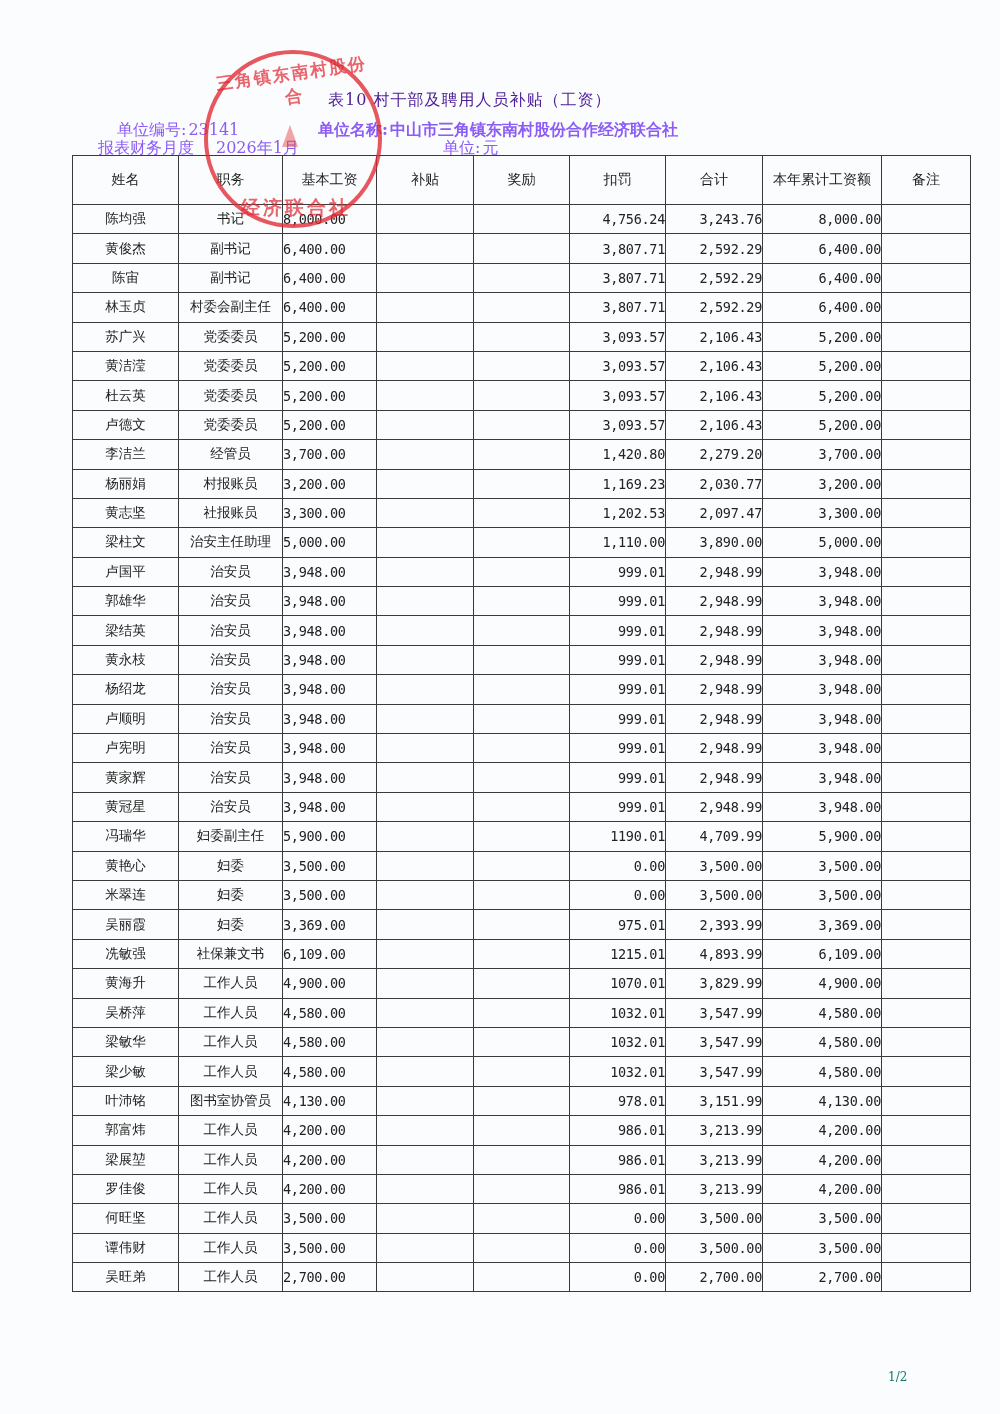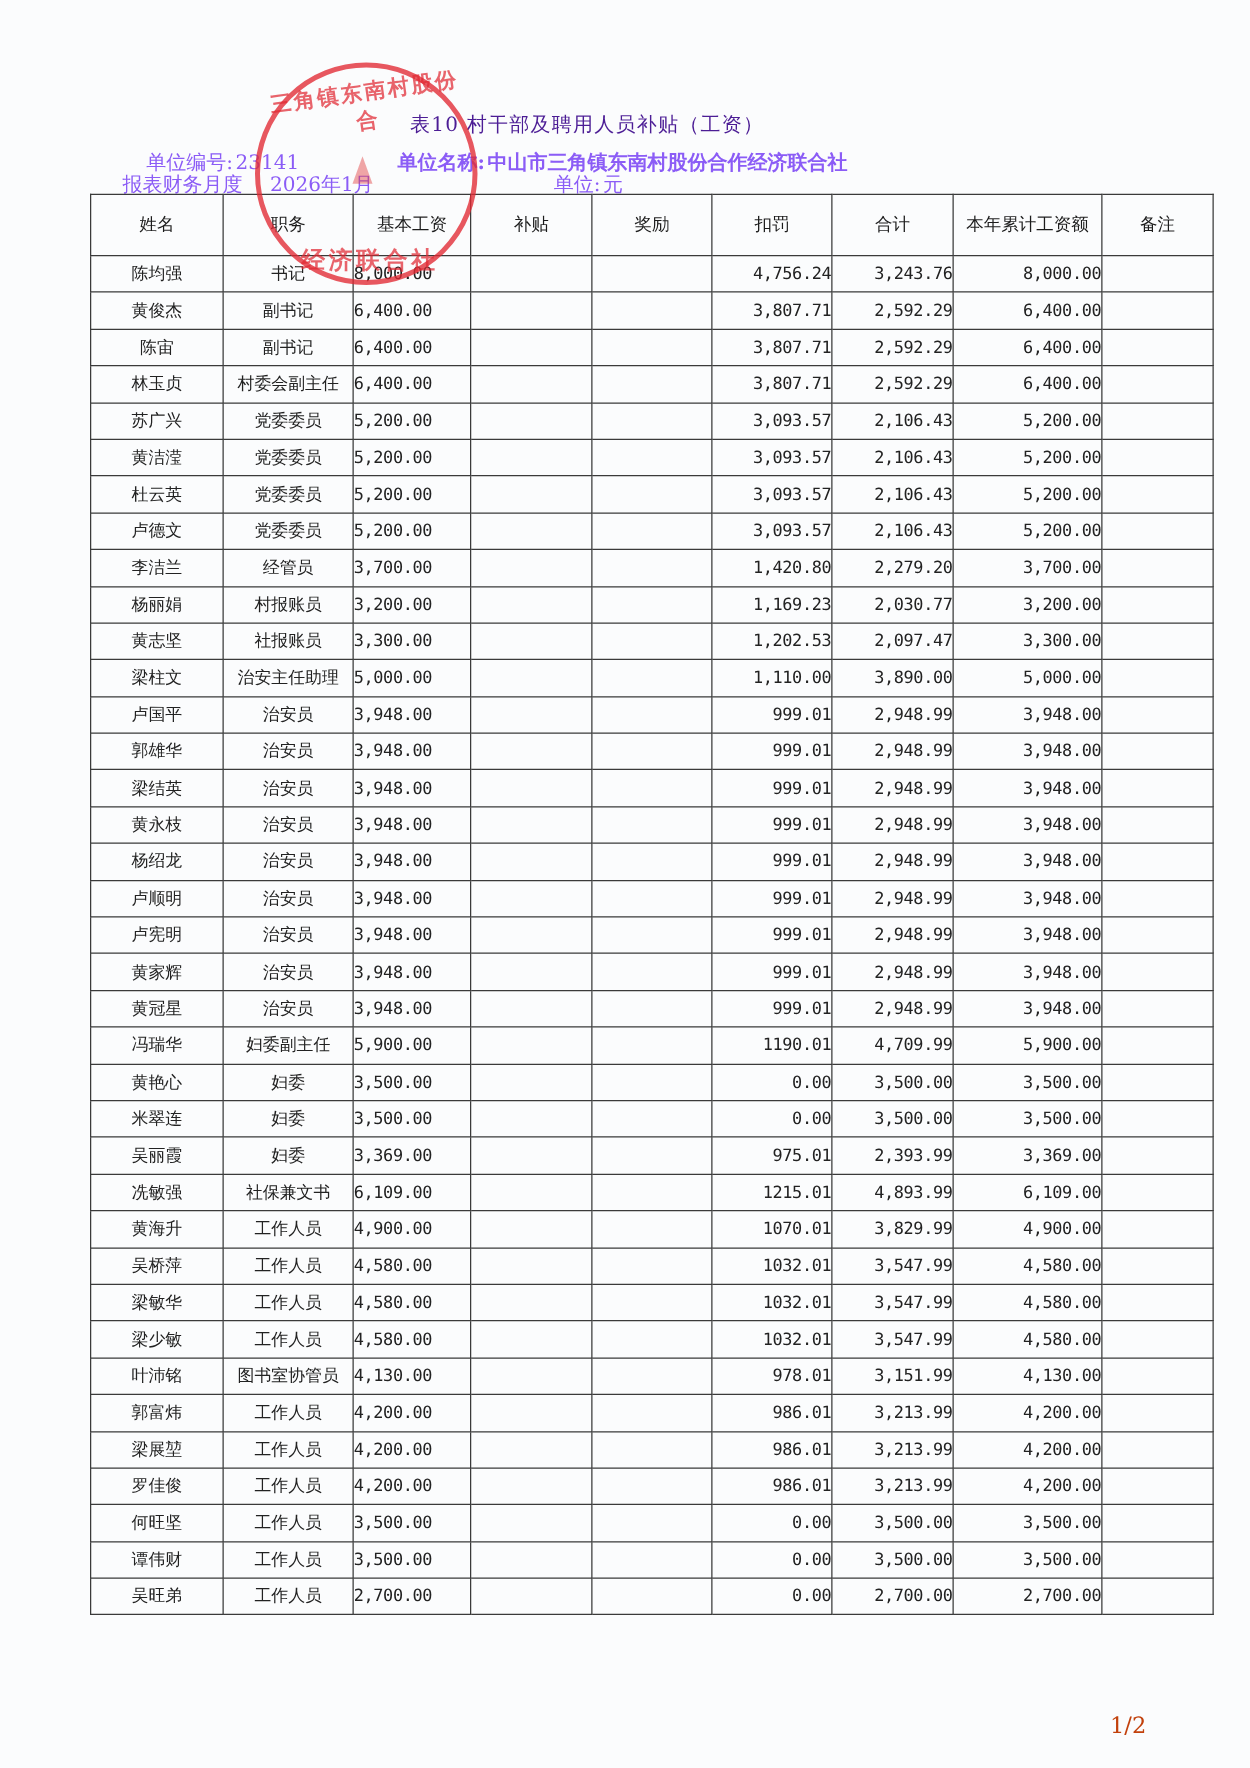--- a/index.html
+++ b/index.html
@@ -9,21 +9,21 @@
   .meta { position:absolute; font-size:16px; color:#8b5cf6; white-space:nowrap; }
   .meta .k { margin-right:2px; }
   table.sheet { position:absolute; left:72px; top:155px; border-collapse:collapse; table-layout:fixed; }
   table.sheet th, table.sheet td { border:1.5px solid #3a3a3a; padding:0; font-weight:normal; overflow:hidden; white-space:nowrap; }
   table.sheet th { height:48px; font-size:14px; text-align:center; color:#1c1c1c; }
   table.sheet td { height:28.4px; font-size:13.5px; }
   td.c { text-align:center; }
   td.l { text-align:left; padding-left:12px; }
   td.r { text-align:right; padding-right:13px; }
   .num { font-family:"DejaVu Sans Mono","Liberation Mono",monospace; font-size:13px; letter-spacing:-0.3px; }
-  .page-no { position:absolute; left:888px; top:1370px; font-size:18px; color:#c2410c; }
+  .page-no { position:absolute; left:888px; top:1370px; font-size:12px; color:#0f766e; }
   .stamp { position:absolute; left:204px; top:50px; width:178px; height:178px; border-radius:50%;
            border:4px solid rgba(225,40,50,0.78); box-sizing:border-box; pointer-events:none; }
   .stamp-star { position:absolute; left:282px; top:125px; width:0; height:0;
            border-left:8px solid transparent; border-right:8px solid transparent; border-bottom:22px solid rgba(225,60,60,0.45); pointer-events:none; }
   .stamp-text-top { position:absolute; left:216px; top:62px; width:154px; font-size:17px; color:rgba(225,40,50,0.72);
            text-align:center; letter-spacing:2px; transform:rotate(-8deg); pointer-events:none; font-family:"DejaVu Sans",sans-serif; font-weight:bold; }
   .stamp-text-bottom { position:absolute; left:236px; top:195px; width:120px; font-size:19px; color:rgba(225,40,50,0.72);
            text-align:center; letter-spacing:3px; pointer-events:none; font-family:Liberation Sans, sans-serif; font-weight:bold; }
 </style>
 </head>

